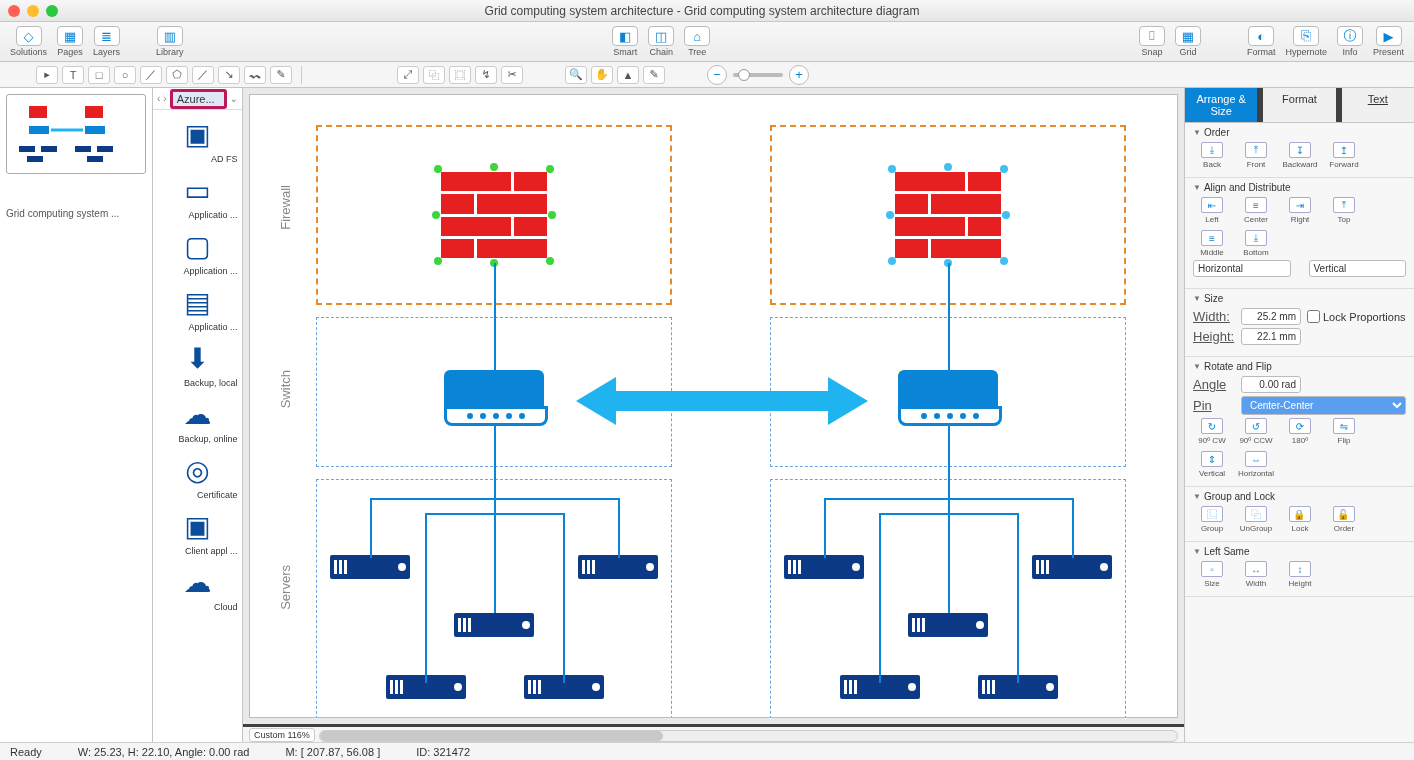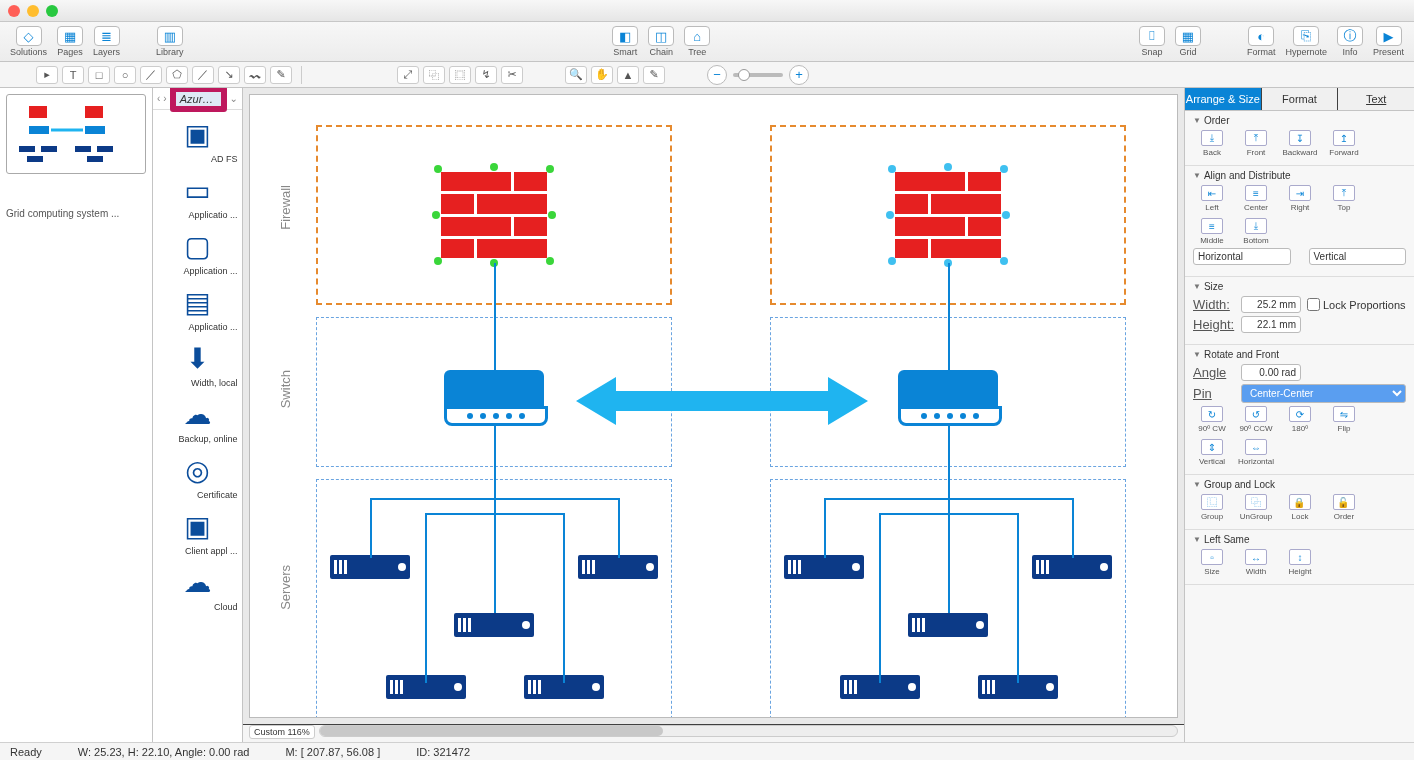--- a/index.html
+++ b/index.html
@@ -16,21 +16,21 @@
 .subtool{height:26px;background:#f5f5f5;border-bottom:1px solid #c4c4c4;display:flex;align-items:center;padding:0 10px;gap:6px;}
 .stool{width:22px;height:18px;border:1px solid #ccc;border-radius:3px;background:#fff;display:flex;align-items:center;justify-content:center;font-size:11px;color:#555;}
 .sep{width:1px;height:18px;background:#ccc;margin:0 3px;}
 .main{flex:1;display:flex;overflow:hidden;}
 .leftcol{width:153px;background:#fff;border-right:1px solid #c4c4c4;display:flex;flex-direction:column;padding:6px;}
 .thumb{border:1px solid #aaa;border-radius:3px;height:80px;background:#fff;display:flex;align-items:center;justify-content:center;margin-bottom:6px;}
 .thumblbl{font-size:10px;color:#555;margin-top:28px;}
 .libcol{width:90px;background:#fff;border-right:1px solid #c4c4c4;display:flex;flex-direction:column;}
 .libhead{height:22px;border-bottom:1px solid #ddd;display:flex;align-items:center;padding:2px 4px;gap:3px;font-size:10px;color:#333;}
 .libhead .arr{color:#888;font-size:10px;cursor:pointer;}
-.libhead .name{flex:1;background:#dfe9f5;border:6px solid #be185d;border-radius:3px;padding:1px 4px;white-space:nowrap;overflow:hidden;text-overflow:ellipsis;font-style:italic;}
+.libhead .name{flex:1;background:#dfe9f5;border:3px solid #be185d;border-radius:3px;padding:1px 4px;white-space:nowrap;overflow:hidden;text-overflow:ellipsis;}
 .libitems{flex:1;overflow-y:auto;padding:4px 2px;}
 .libitem{display:flex;flex-direction:column;align-items:center;margin-bottom:6px;cursor:pointer;}
 .libitem .icn{width:48px;height:40px;display:flex;align-items:center;justify-content:center;font-size:28px;color:#0b4d9b;}
 .libitem .txt{font-size:9px;color:#333;text-align:right;white-space:nowrap;overflow:hidden;text-overflow:ellipsis;width:80px;}
 .canvaswrap{flex:1;display:flex;flex-direction:column;background:#e9e9e9;}
 .canvas{flex:1;background:#fff;margin:6px;border:1px solid #bbb;position:relative;overflow:hidden;}
 .rowlbl{position:absolute;left:28px;writing-mode:vertical-rl;transform:rotate(180deg);font-size:13px;color:#888;}
 .panelbox{position:absolute;border:1px dashed #6aa4e0;}
 .firewall{width:112px;height:92px;display:grid;grid-template-columns:repeat(3,1fr);grid-template-rows:repeat(4,1fr);gap:3px;background:#fff;padding:3px;}
 .brick{background:#e62020;}
@@ -39,28 +39,28 @@
 .switchbase .dot{width:6px;height:6px;background:#0a84d6;border-radius:50%;}
 .server{width:80px;height:24px;background:#0c3a87;border-radius:2px;display:flex;align-items:center;gap:2px;padding:0 4px;}
 .server .bar{width:3px;height:14px;background:#fff;}
 .server .sp{flex:1;}
 .server .led{width:8px;height:8px;background:#fff;border-radius:50%;}
 .biarrow{position:absolute;z-index:2;}
 .handle{width:8px;height:8px;border-radius:50%;position:absolute;}
 .handle.g{background:#3ad63a;}
 .handle.b{background:#3fc0f0;}
 .connline{position:absolute;background:#0a84d6;z-index:1;}
-.botbar{height:18px;background:#f5f5f5;border-top:1px solid #404040;display:flex;align-items:flex-start;padding:0 6px;gap:4px;}
+.botbar{height:18px;background:#f5f5f5;border-top:3px solid #404040;display:flex;align-items:flex-end;padding:0 6px;gap:4px;}
 .zoomsel{border:1px solid #ccc;border-radius:3px;font-size:9px;padding:1px 4px;background:#fff;}
 .scrollh{flex:1;height:12px;background:#eee;border:1px solid #ccc;border-radius:6px;position:relative;}
 .scrollh .th{position:absolute;left:0;width:40%;height:100%;background:#c8c8c8;border-radius:6px;}
 .statbar{height:18px;background:#f5f5f5;border-top:1px solid #d0d0d0;display:flex;align-items:center;padding:0 10px;font-size:10px;color:#555;gap:36px;}
 .rightpanel{width:230px;background:#f7f7f7;border-left:1px solid #c4c4c4;display:flex;flex-direction:column;overflow-y:auto;}
 .rtabs{display:flex;border-bottom:1px solid #c4c4c4;}
-.rtab{flex:1;padding:5px 0;text-align:center;font-size:11px;background:#f0f0f0;border-right:1px solid #404040;cursor:pointer;}
+.rtab{flex:1;padding:5px 0;text-align:center;font-size:11px;background:#f0f0f0;border-right:6px solid #404040;cursor:pointer;}
 .rtab:last-child{border-right:none;text-decoration:underline;}
 .rtab.active{background:#0a84d6;color:#fff;}
 .sect{border-bottom:1px solid #ddd;padding:4px 8px 8px;}
 .shead{font-size:10px;color:#333;margin-bottom:4px;display:flex;align-items:center;gap:3px;}
 .shead::before{content:"▼";font-size:8px;color:#777;}
 .btngrid{display:flex;gap:6px;flex-wrap:wrap;}
 .mini{display:flex;flex-direction:column;align-items:center;width:38px;gap:2px;cursor:pointer;}
 .mini .mic{width:22px;height:16px;border:1px solid #aac;border-radius:2px;background:#fff;display:flex;align-items:center;justify-content:center;font-size:10px;color:#0a84d6;}
 .mini .mlbl{font-size:8px;color:#555;text-align:center;}
 .frow{display:flex;align-items:center;gap:6px;margin:3px 0;}
@@ -74,20 +74,21 @@
 .zslider .zth{position:absolute;left:10%;top:-4px;width:12px;height:12px;background:#fff;border:1px solid #999;border-radius:50%;}
 svg.mini-dia{width:130px;height:68px;}
 </style>
 </head>
 <body>
 
 <div class="titlebar">
   <div class="tl r"></div>
   <div class="tl y"></div>
   <div class="tl g"></div>
+  <div class="title">Grid computing system architecture - Grid computing system architecture diagram</div>
   <div style="width:60px"></div>
 </div>
 
 <div class="toolbar">
   <div id="tb-left" style="display:flex;gap:2px;">
       <div class="tbtn">
         <div class="ic">◇</div>
         <div class="lbl">Solutions</div>
       </div>
       <div class="tbtn">
@@ -233,21 +234,21 @@
         <div class="libitem">
           <div class="icn">▢</div>
           <div class="txt">Application ...</div>
         </div>
         <div class="libitem">
           <div class="icn">▤</div>
           <div class="txt">Applicatio ...</div>
         </div>
         <div class="libitem">
           <div class="icn">⬇</div>
-          <div class="txt">Width, local</div>
+          <div class="txt">Backup, local</div>
         </div>
         <div class="libitem">
           <div class="icn">☁</div>
           <div class="txt">Backup, online</div>
         </div>
         <div class="libitem">
           <div class="icn">◎</div>
           <div class="txt">Certificate</div>
         </div>
         <div class="libitem">
@@ -512,21 +513,21 @@
             <input type="checkbox" style="">
             <span>Lock Proportions</span>
           </label>
         </div>
       <div class="frow">
           <span class="flbl">Height:</span>
           <input type="text" value="22.1 mm" style="">
         </div>
       </div>
     <div class="sect">
-        <div class="shead">Rotate and Front</div>
+        <div class="shead">Rotate and Flip</div>
       <div class="frow">
           <span class="flbl">Angle</span>
           <input type="text" value="0.00 rad" style="">
         </div>
       <div class="frow">
           <span class="flbl">Pin</span>
           <select style="background:#5a9ef0;color:#fff;"><option>Center-Center</option></select>
         </div>
       <div class="btngrid" id="rot-btns">
           <div class="mini">

